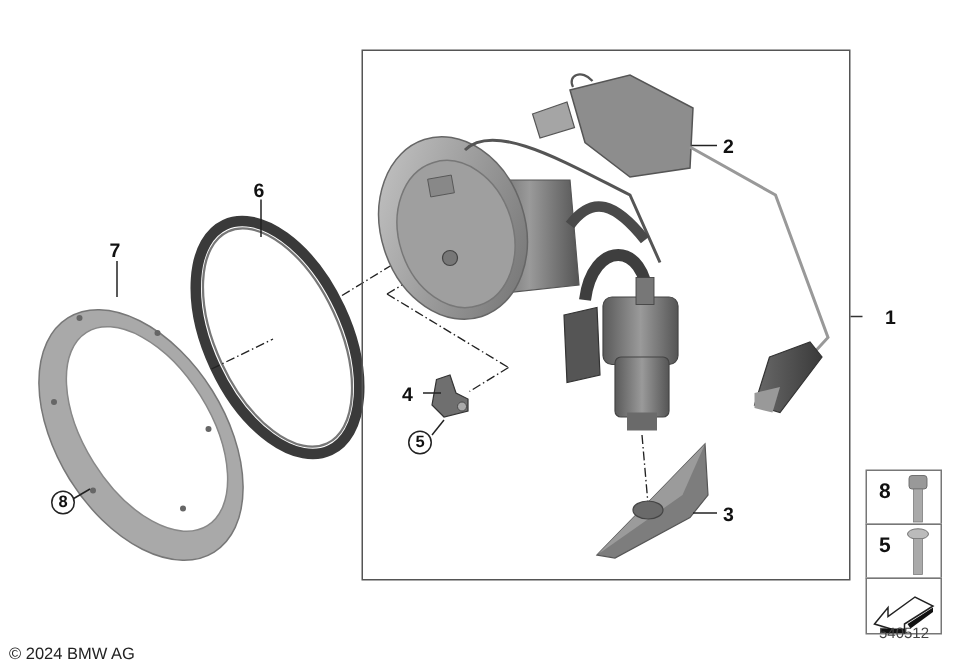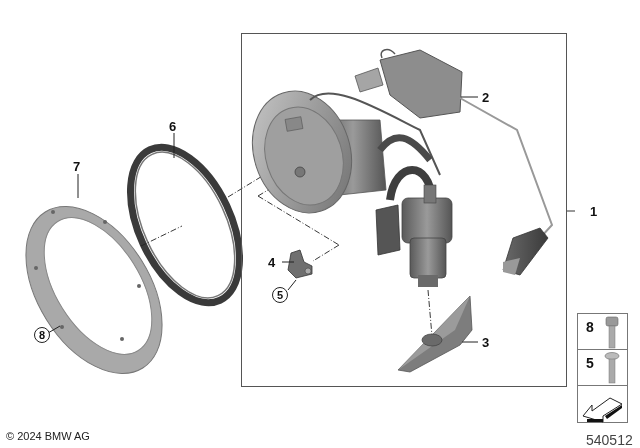--- a/index.html
+++ b/index.html
@@ -3,21 +3,21 @@
 <meta charset="utf-8">
 <style>
   html,body{margin:0;padding:0;background:#fff;}
   body{width:640px;height:448px;position:relative;overflow:hidden;font-family:"Liberation Sans",sans-serif;}
   .callout{position:absolute;font-weight:bold;font-size:13px;color:#111;line-height:1;}
   .circled{position:absolute;width:16px;height:16px;border:1.2px solid #222;border-radius:50%;font-weight:bold;font-size:11px;color:#111;display:flex;align-items:center;justify-content:center;box-sizing:border-box;background:#fff;}
   .frame{position:absolute;left:241px;top:33px;width:326px;height:354px;border:1.5px solid #555;box-sizing:border-box;}
   .legend-box{position:absolute;left:577px;width:51px;border:1px solid #777;box-sizing:border-box;background:#fff;}
   .legend-num{position:absolute;left:8px;top:5px;font-weight:bold;font-size:14px;color:#111;}
   .copyright{position:absolute;left:6px;top:430px;font-size:11px;color:#222;}
-  .diagram-id{position:absolute;left:586px;top:432px;font-size:14px;color:#444;}
+  .diagram-id{position:absolute;left:586px;top:417px;font-size:10px;color:#444;}
   svg{position:absolute;left:0;top:0;}
 </style>
 </head>
 <body>
 
 <svg width="640" height="448" viewBox="0 0 640 448">
   <defs>
     <linearGradient id="gMetal" x1="0" y1="0" x2="1" y2="1">
       <stop offset="0" stop-color="#c9c9c9"></stop>
         <stop offset="1" stop-color="#6e6e6e"></stop>

